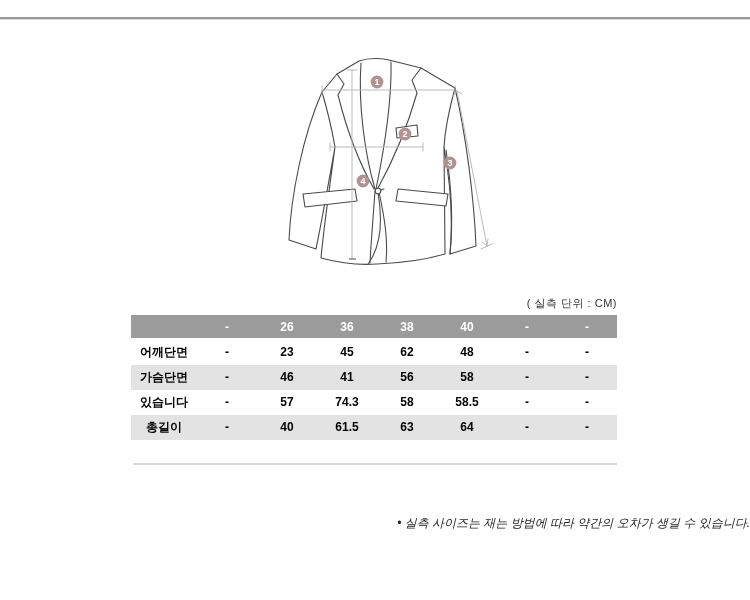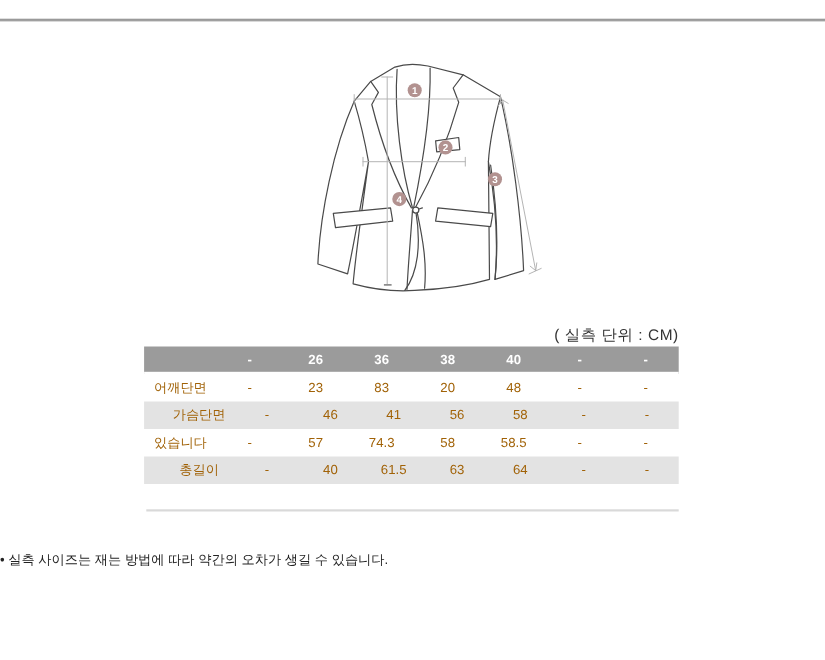--- a/index.html
+++ b/index.html
@@ -6,42 +6,42 @@
   .page{
     position:relative;width:750px;height:600px;background:#ffffff;
     font-family:"Liberation Sans","DejaVu Sans",sans-serif;color:#333;overflow:hidden;
   }
   .top-rule{
     position:absolute;left:0;top:17px;width:750px;height:2px;
     background:#9a9a9a;border-bottom:1px solid #d9d9d9;
   }
   .jacket-wrap{position:absolute;left:278px;top:50px;width:225px;height:225px;}
   .unit-note{
-    position:absolute;top:296px;right:133px;font-size:14px;color:#333;
+    position:absolute;top:296px;right:133px;font-size:11px;color:#333;
     letter-spacing:0.5px;
   }
   .size-table{
     position:absolute;left:131px;top:315px;width:486px;font-size:12px;
   }
   .t-row{
     display:grid;grid-template-columns:66px repeat(7,1fr);
-    align-items:center;height:25px;text-align:center;color:#a16207;
+    align-items:center;height:25px;text-align:center;color:#000000;font-weight:bold;
   }
   .t-row.head{
     height:23px;background:#9b9b9b;color:#ffffff;font-weight:bold;
     border-bottom:2px solid #ffffff;
   }
-  .t-row.stripe{background:#e3e3e3;padding-left:17px;}
+  .t-row.stripe{background:#e3e3e3;}
   .t-row .cell,.t-row .rlabel{line-height:25px;}
   .divider{
     position:absolute;left:133px;top:463px;width:484px;height:2px;background:#d9d9d9;
   }
   .footnote{
-    position:absolute;left:0;top:501px;width:750px;text-align:left;
-    font-size:12px;color:#222;
+    position:absolute;left:0;top:515px;width:750px;text-align:right;
+    font-size:12px;color:#222;font-style:italic;
   }
   svg .outline{fill:none;stroke:#4a4a4a;stroke-width:1.1;stroke-linejoin:round;stroke-linecap:round;}
   svg .fillw{fill:#ffffff;stroke:#4a4a4a;stroke-width:1.1;stroke-linejoin:round;}
   svg .mline{fill:none;stroke:#b3b3b3;stroke-width:0.9;stroke-linecap:round;}
   svg .mtick{stroke:#8e8e8e;stroke-width:1.6;}
   svg .marker{fill:#b29290;}
   svg .mnum{fill:#ffffff;font:bold 9px "Liberation Sans",sans-serif;text-anchor:middle;}
 </style>
 </head>
 <body>
@@ -134,22 +134,22 @@
       <div class="cell">38</div>
       <div class="cell">40</div>
       <div class="cell">-</div>
       <div class="cell">-</div>
     </div>
 
     <div class="t-row">
       <div class="rlabel">어깨단면</div>
       <div class="cell">-</div>
       <div class="cell">23</div>
-      <div class="cell">83</div>
-      <div class="cell">20</div>
+      <div class="cell">45</div>
+      <div class="cell">62</div>
       <div class="cell">48</div>
       <div class="cell">-</div>
       <div class="cell">-</div>
     </div>
 
     <div class="t-row stripe">
       <div class="rlabel">가슴단면</div>
       <div class="cell">-</div>
       <div class="cell">46</div>
       <div class="cell">41</div>

